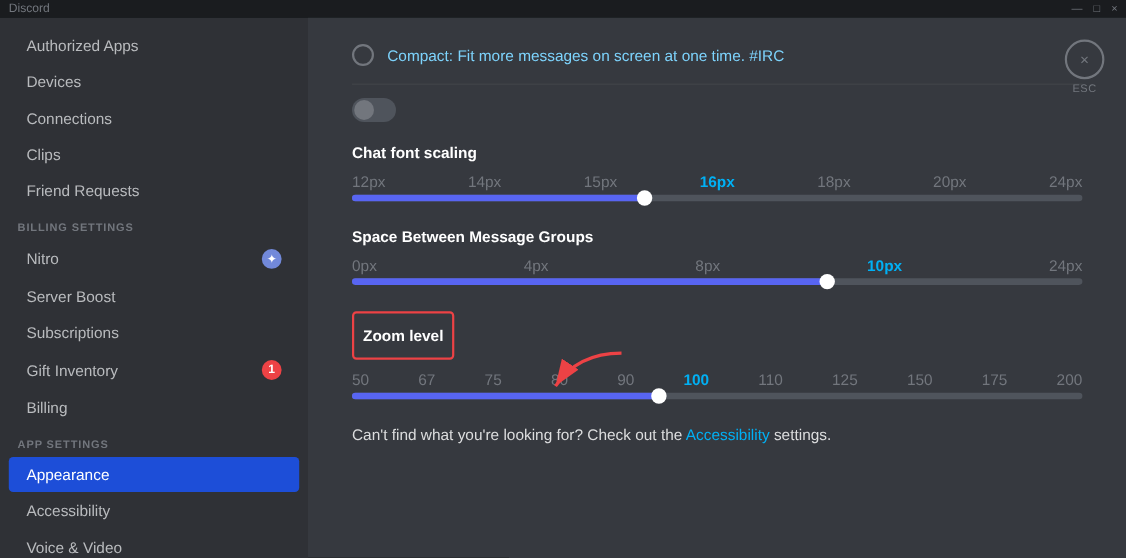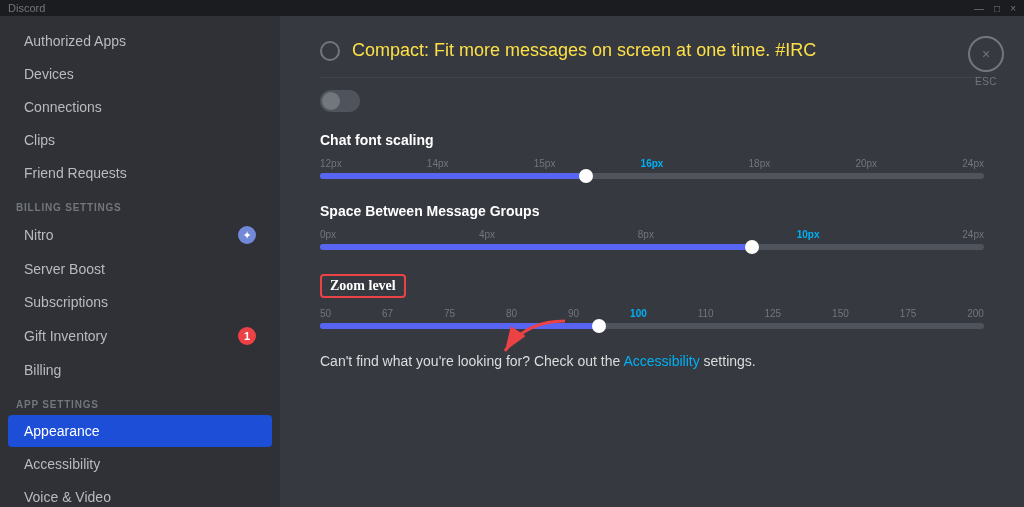--- a/index.html
+++ b/index.html
@@ -134,22 +134,22 @@
       margin-bottom: 16px;
     }
     .radio-circle {
       width: 20px;
       height: 20px;
       border-radius: 50%;
       border: 2px solid #72767d;
       flex-shrink: 0;
     }
     .compact-text {
-      font-size: 18px;
-      color: #fde047;
+      font-size: 14px;
+      color: #7dd3fc;
     }
     .divider {
       height: 1px;
       background: #42454a;
       margin: 12px 0;
     }
     .show-avatars-row {
       display: flex;
       align-items: center;
       justify-content: space-between;
@@ -184,21 +184,21 @@
     }
     .slider-container {
       margin-bottom: 24px;
     }
     .slider-ticks {
       display: flex;
       justify-content: space-between;
       margin-bottom: 4px;
     }
     .slider-tick {
-      font-size: 10px;
+      font-size: 14px;
       color: #72767d;
     }
     .slider-tick.active {
       color: #00b0f4;
       font-weight: 700;
     }
     .slider-track {
       width: 100%;
       height: 6px;
       background: #4f545c;
@@ -221,23 +221,22 @@
       transform: translateX(-50%);
       cursor: pointer;
     }
     .zoom-level-label {
       display: inline-block;
       font-size: 14px;
       font-weight: 600;
       color: #fff;
       border: 2px solid #ed4245;
       border-radius: 4px;
-      padding: 2px 8px;
+      padding: 12px 8px;
       margin-bottom: 10px;
-      font-family: Liberation Serif, serif;
     }
     .zoom-hint {
       font-size: 12px;
       color: #72767d;
       margin-top: 6px;
       margin-bottom: 16px;
     }
     .help-text {
       font-size: 14px;
       color: #dcddde;

